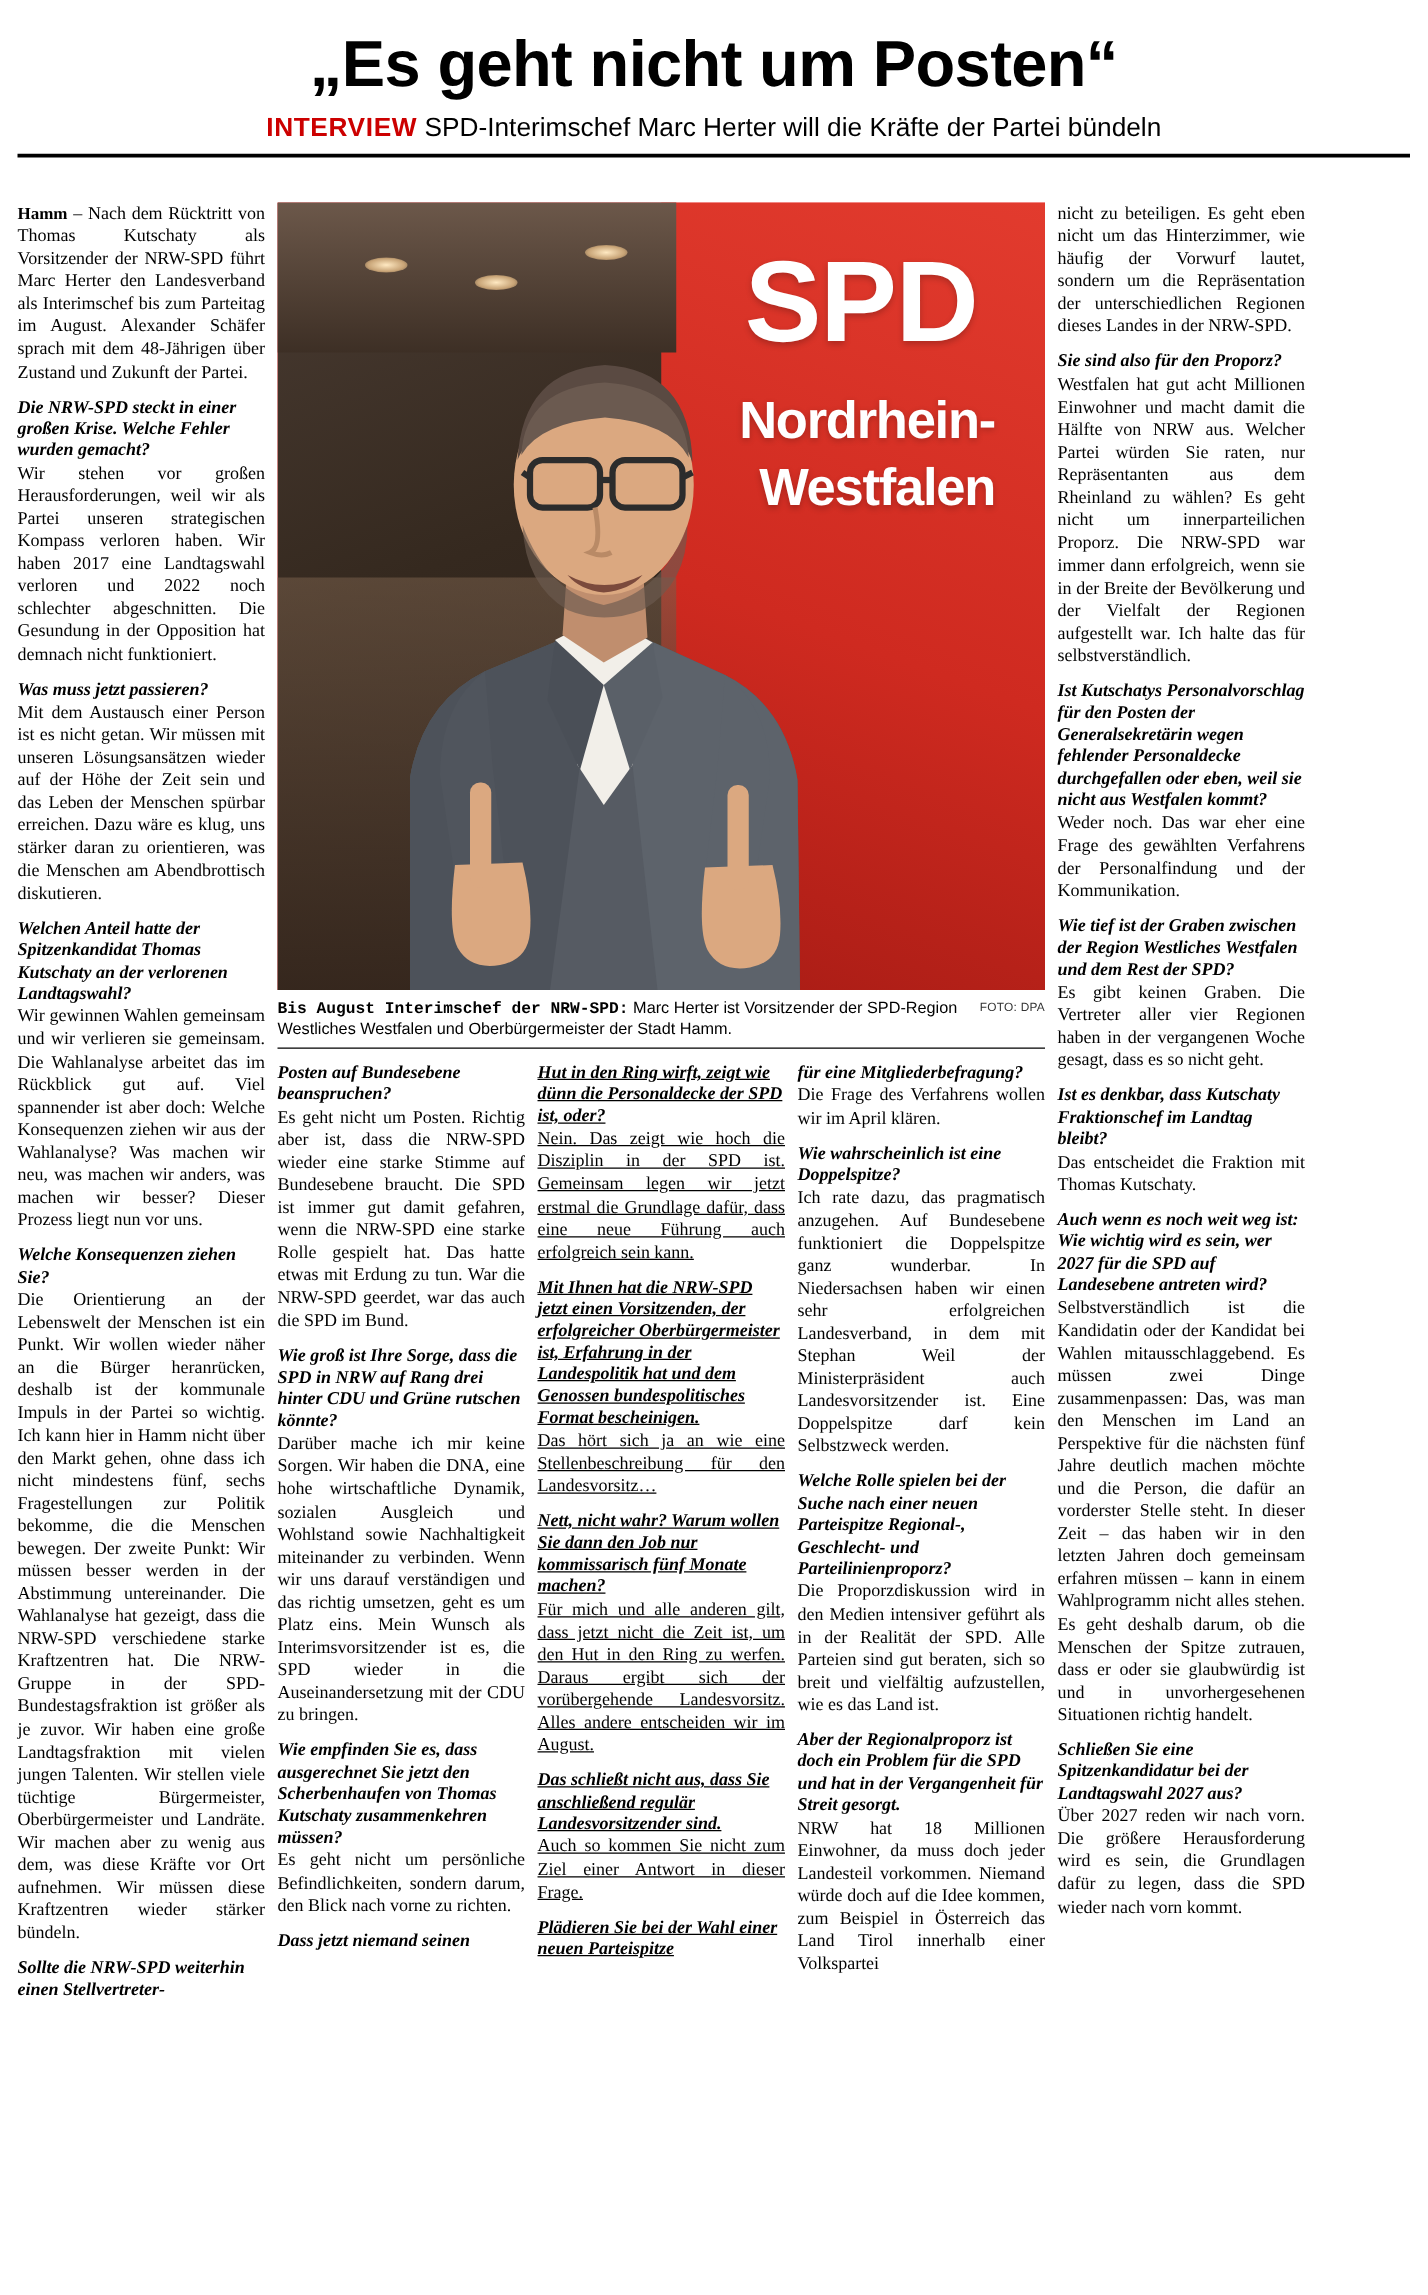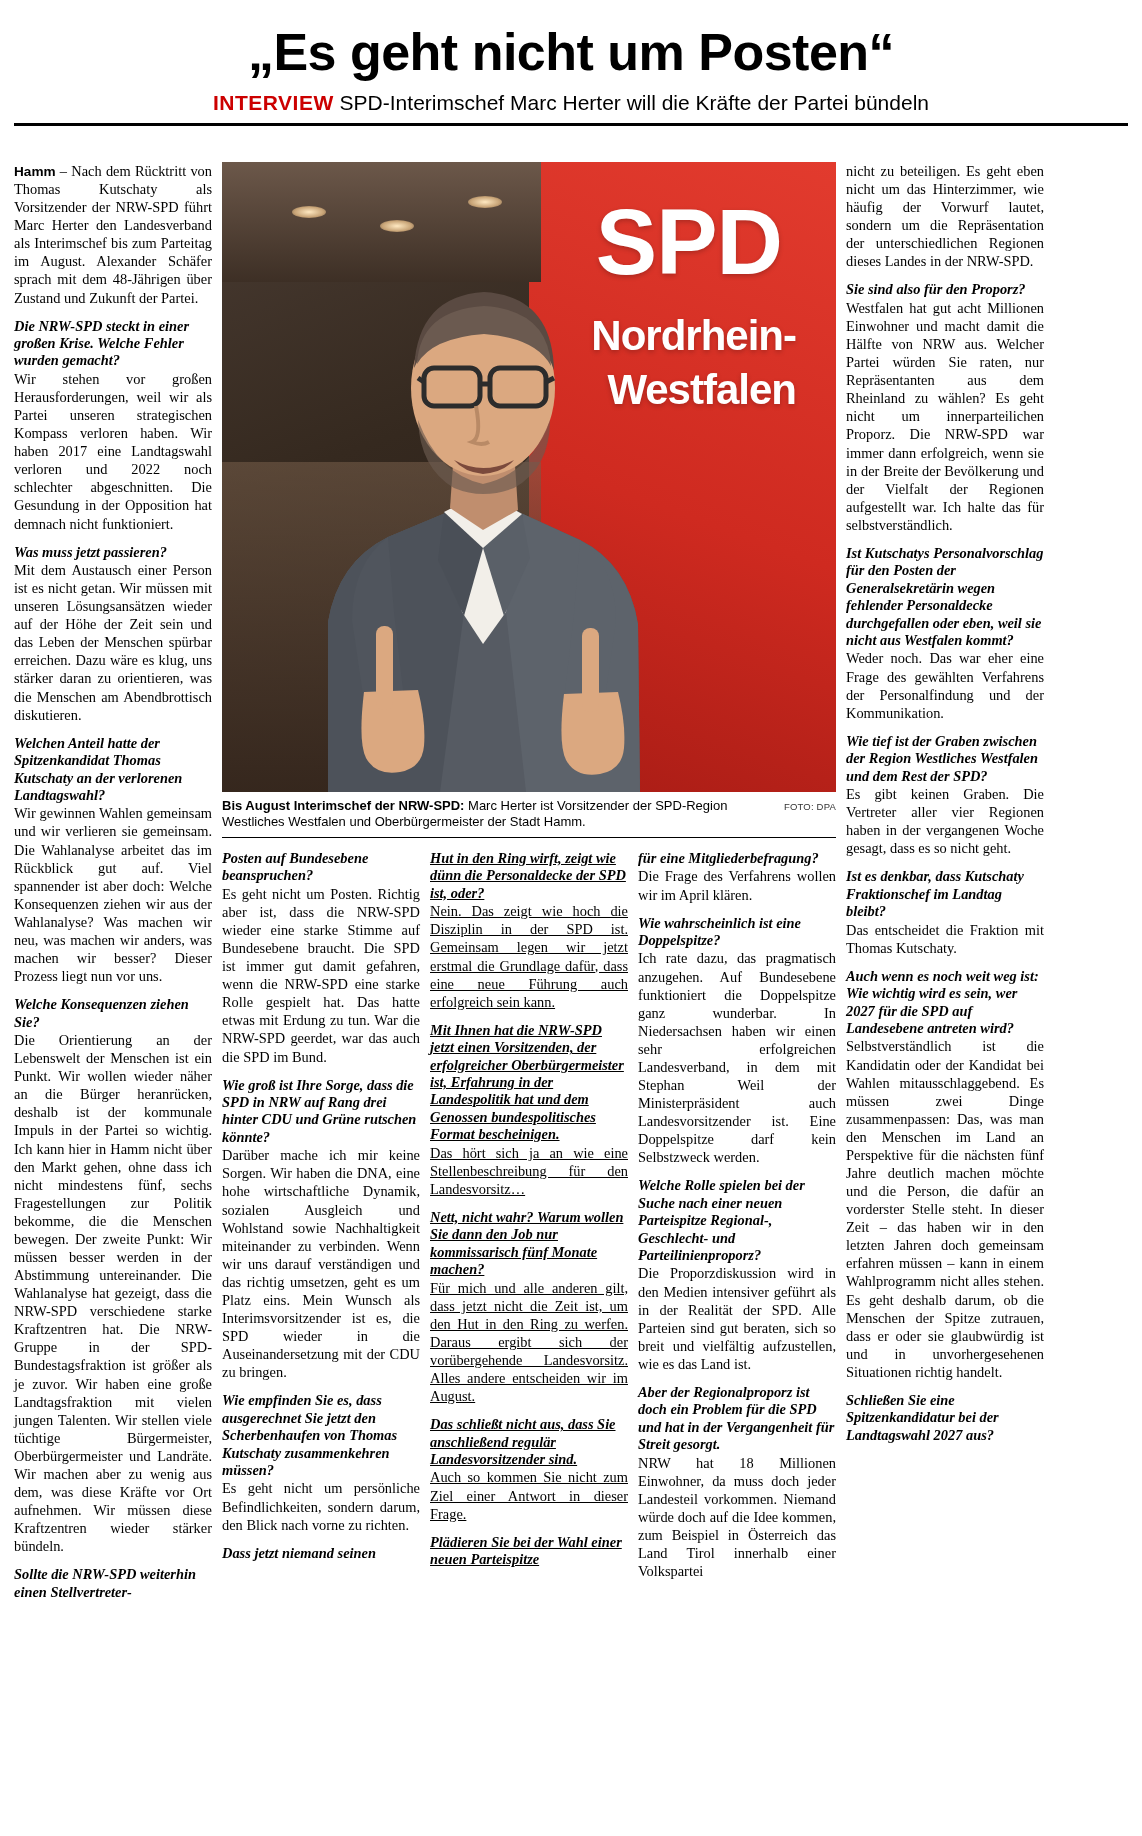--- a/index.html
+++ b/index.html
@@ -83,21 +83,21 @@
     font-style: italic;
     text-align: left;
     margin-top: 11px !important;
     margin-bottom: 2px;
     line-height: 1.21;
   }
   .first p:first-child {
     margin-top: 0;
   }
   .lead b {
-    font-family: Liberation Sans, sans-serif;
+    font-family: Liberation Serif, serif;
     font-size: 13.6px;
   }
 
   
   #col1 { left: 0px;   width: 198px; }
   #col2 { left: 208px; width: 198px; }  
   #col3 { left: 416px; width: 198px; text-decoration: underline; }
   #col4 { left: 624px; width: 198px; }
   #col5 { left: 832px; width: 198px; }
 
@@ -117,21 +117,21 @@
   }
   .caption {
     font-family: "Liberation Sans", sans-serif;
     font-size: 13px;
     line-height: 1.25;
     margin-top: 6px;
     text-align: left;
     position: relative;
     padding-right: 0;
   }
-  .caption b { font-weight: bold; }
+  .caption b { font-weight: bold; font-family: Liberation Mono, monospace; }
   .credit {
     font-size: 9.5px;
     color: #333;
     float: right;
     margin-top: 3px;
     letter-spacing: 0.2px;
   }
   .rule-under-caption {
     border-bottom: 1px solid #000;
     margin-top: 6px;
@@ -299,16 +299,17 @@
       <p>Westfalen hat gut acht Millionen Einwohner und macht damit die Hälfte von NRW aus. Welcher Partei würden Sie raten, nur Repräsentanten aus dem Rheinland zu wählen? Es geht nicht um innerparteilichen Proporz. Die NRW-SPD war immer dann erfolgreich, wenn sie in der Breite der Bevölkerung und der Vielfalt der Regionen aufgestellt war. Ich halte das für selbstverständlich.</p>
       <p class="q">Ist Kutschatys Personalvorschlag für den Posten der Generalsekretärin wegen fehlender Personaldecke durchgefallen oder eben, weil sie nicht aus Westfalen kommt?</p>
       <p>Weder noch. Das war eher eine Frage des gewählten Verfahrens der Personalfindung und der Kommunikation.</p>
       <p class="q">Wie tief ist der Graben zwischen der Region Westliches Westfalen und dem Rest der SPD?</p>
       <p>Es gibt keinen Graben. Die Vertreter aller vier Regionen haben in der vergangenen Woche gesagt, dass es so nicht geht.</p>
       <p class="q">Ist es denkbar, dass Kutschaty Fraktionschef im Landtag bleibt?</p>
       <p>Das entscheidet die Fraktion mit Thomas Kutschaty.</p>
       <p class="q">Auch wenn es noch weit weg ist: Wie wichtig wird es sein, wer 2027 für die SPD auf Landesebene antreten wird?</p>
       <p>Selbstverständlich ist die Kandidatin oder der Kandidat bei Wahlen mitausschlaggebend. Es müssen zwei Dinge zusammenpassen: Das, was man den Menschen im Land an Perspektive für die nächsten fünf Jahre deutlich machen möchte und die Person, die dafür an vorderster Stelle steht. In dieser Zeit – das haben wir in den letzten Jahren doch gemeinsam erfahren müssen – kann in einem Wahlprogramm nicht alles stehen. Es geht deshalb darum, ob die Menschen der Spitze zutrauen, dass er oder sie glaubwürdig ist und in unvorhergesehenen Situationen richtig handelt.</p>
       <p class="q">Schließen Sie eine Spitzenkandidatur bei der Landtagswahl 2027 aus?</p>
+      <p>Über 2027 reden wir nach vorn. Die größere Herausforderung wird es sein, die Grundlagen dafür zu legen, dass die SPD wieder nach vorn kommt.</p>
     </div>
 
   </div>
 </div>
 
 </body></html>

